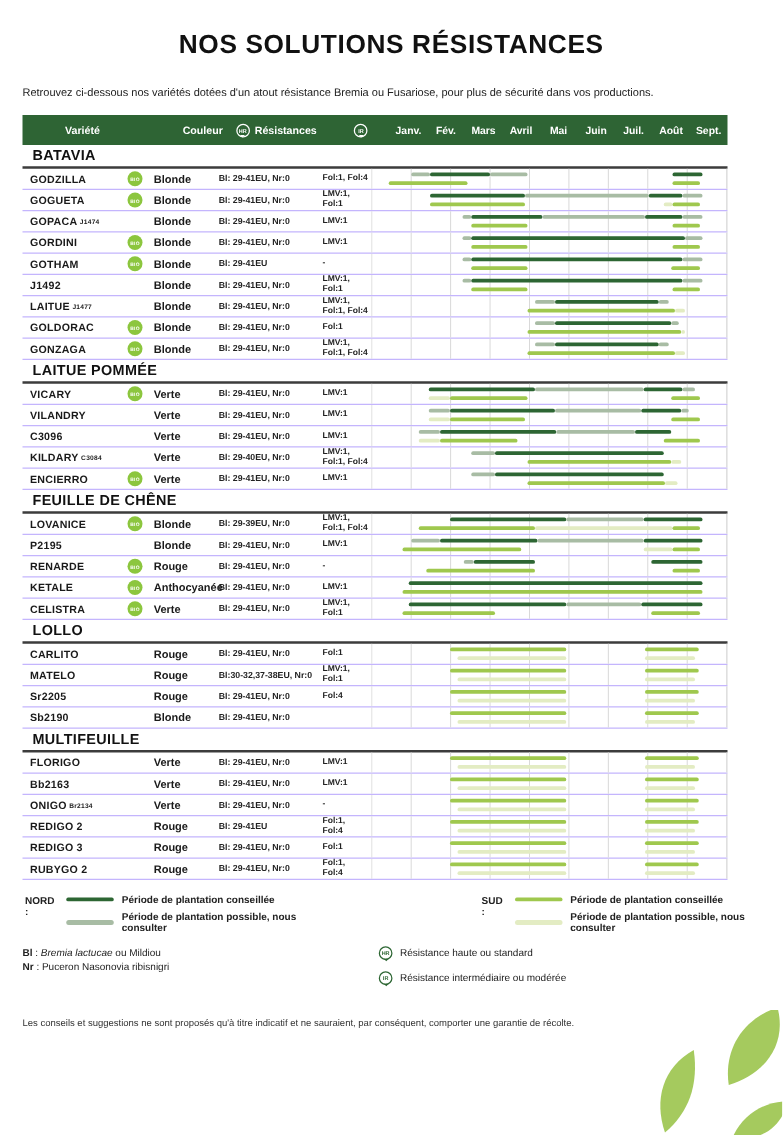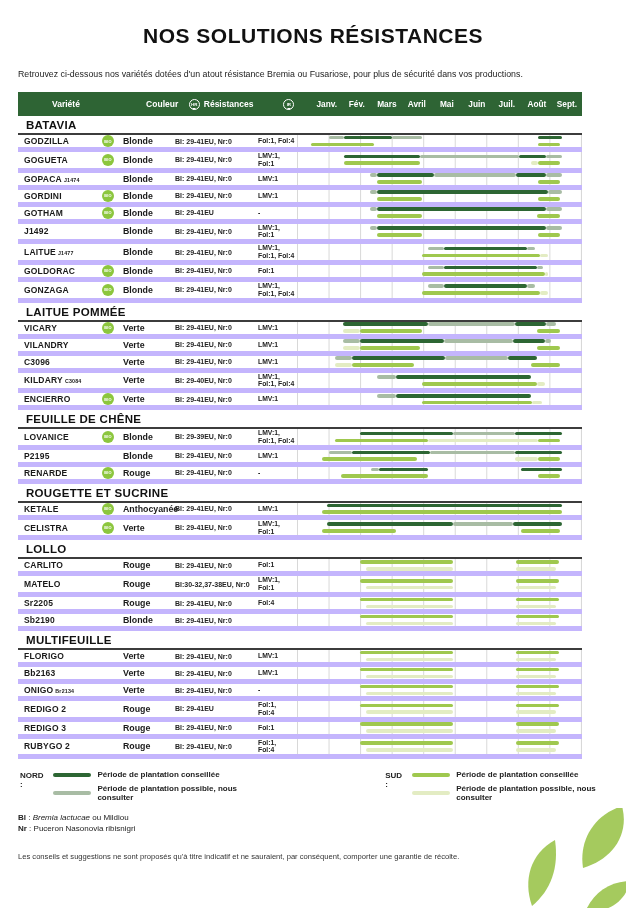--- a/index.html
+++ b/index.html
@@ -18,21 +18,21 @@
   .th-months{width:285px;display:flex;}
   .th-months .month{flex:1;text-align:center;font-size:8.3px;}
   .pin{display:inline-flex;align-items:center;justify-content:center;width:11px;height:11px;
        border-radius:50%;border:1.2px solid #fff;color:#fff;font-size:4.4px;font-weight:bold;
        position:relative;flex:none;box-sizing:border-box;}
   .pin::after{content:"";position:absolute;bottom:-3.5px;left:50%;transform:translateX(-50%);
        border:2px solid transparent;border-top-color:inherit;}
   .pin.green{border-color:#2d6633;color:#2d6633;}
   .sec-title{font-size:11.5px;font-weight:bold;letter-spacing:.3px;color:#111;
              padding:3px 0 2px 8px;border-bottom:2px solid #3c3c3c;}
-  .trow{display:flex;align-items:stretch;border-bottom:5px solid #c4b5fd;min-height:17px;box-sizing:border-box;}
+  .trow{display:flex;align-items:stretch;border-bottom:1px solid #c4b5fd;min-height:17px;box-sizing:border-box;}
   .c-var{width:100px;box-sizing:border-box;display:flex;align-items:center;padding-left:6px;
          position:relative;font-size:8.5px;font-weight:bold;letter-spacing:.2px;}
   .c-var .suffix{font-size:5.3px;margin-left:2px;margin-top:2px;}
   .bio-badge{position:absolute;right:4px;top:50%;transform:translateY(-50%);
          width:12px;height:12px;border-radius:50%;background:#8cc63e;color:#fff;
          display:flex;align-items:center;justify-content:center;font-size:3.9px;font-weight:bold;}
   .c-coul{width:50px;box-sizing:border-box;display:flex;align-items:center;padding-left:5px;
           font-size:8.8px;font-weight:bold;}
   .c-res1{width:85px;box-sizing:border-box;display:flex;align-items:center;padding-left:7px;
           font-size:7px;font-weight:bold;color:#222;}
@@ -374,21 +374,20 @@
           <div class="c-res1">Bl: 29-41EU, Nr:0</div>
           <div class="c-res2">-</div>
           <div class="c-chart">
             <div class="bar l1" style="left: 26.1111%; width: 2.77778%; background: rgb(168, 188, 164);"></div>
             <div class="bar l1" style="left: 28.8889%; width: 17.2222%; background: rgb(45, 102, 51);"></div>
             <div class="bar l1" style="left: 78.8889%; width: 14.4444%; background: rgb(45, 102, 51);"></div>
             <div class="bar l2" style="left: 15.5556%; width: 30.5556%; background: rgb(159, 200, 78);"></div>
             <div class="bar l2" style="left: 85%; width: 7.77778%; background: rgb(159, 200, 78);"></div>
           </div>
         </div>
-        <div class="sec-title">ROUGETTE ET SUCRINE</div>
         <div class="trow">
           <div class="c-var">
             <span>KETALE</span>
             <span class="bio-badge">BIO</span>
           </div>
           <div class="c-coul">Anthocyanée</div>
           <div class="c-res1">Bl: 29-41EU, Nr:0</div>
           <div class="c-res2">LMV:1</div>
           <div class="c-chart">
             <div class="bar l1" style="left: 10.5556%; width: 82.7778%; background: rgb(45, 102, 51);"></div>
@@ -585,20 +584,30 @@
             <span>Période de plantation possible, nous consulter</span>
           </div>
         </div>
       </div>
     </div>
 
   <div class="abbr-cols">
     <div class="abbr-left" id="abbr-left">
         <div><b>Bl</b><span> : </span><i>Bremia lactucae</i><span> ou Mildiou</span></div>
         <div><b>Nr</b><span> : Puceron Nasonovia ribisnigri</span></div>
+      </div>
+    <div class="abbr-right" id="abbr-right">
+        <div class="res-item">
+          <span class="pin green">HR</span>
+          <span>Résistance haute ou standard</span>
+        </div>
+        <div class="res-item">
+          <span class="pin green">IR</span>
+          <span>Résistance intermédiaire ou modérée</span>
+        </div>
       </div>
   </div>
 
   <div class="footnotes" id="footnotes">
       <div>Les conseils et suggestions ne sont proposés qu'à titre indicatif et ne sauraient, par conséquent, comporter une garantie de récolte.</div>
     </div>
 
   <svg class="leaves" width="132" height="100" viewBox="0 0 132 100">
     <path d="M38 98 C29 72 36 46 61 32 C65 60 57 82 38 98 Z" fill="#a5ca5e"></path>
     <path d="M89 60 C85 34 98 8 128 -2 C136 28 117 52 89 60 Z" fill="#a5ca5e"></path>

